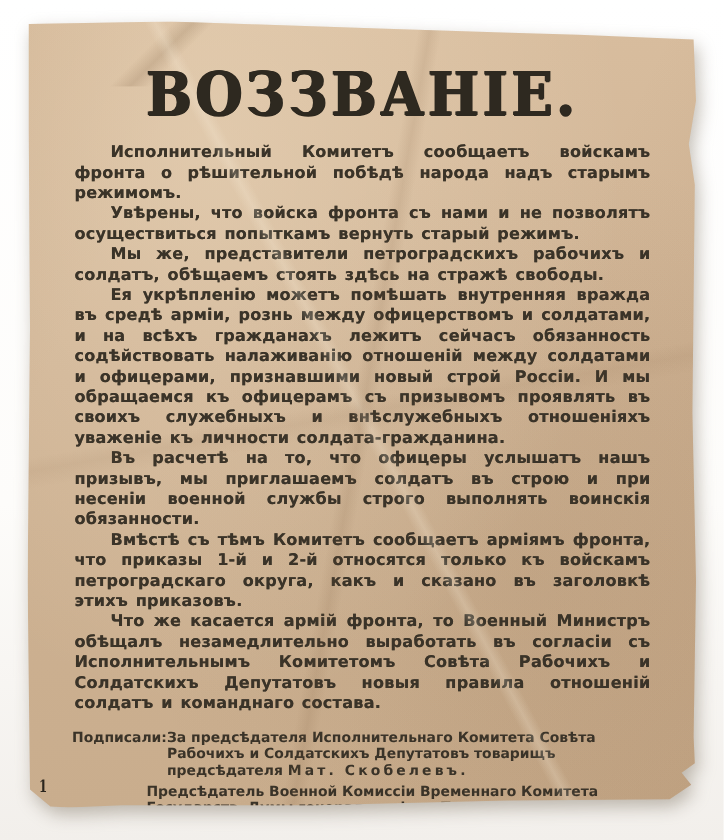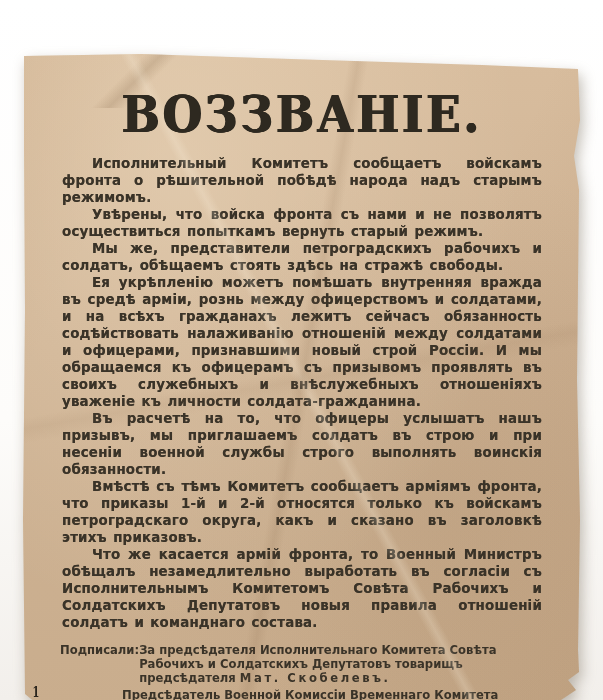--- a/index.html
+++ b/index.html
@@ -4,21 +4,20 @@
 <style>
   html,body{margin:0;padding:0;}
   body{
     width:603px;height:700px;position:relative;overflow:hidden;
     background:linear-gradient(180deg,#ffffff 0%,#fdfcfa 60%,#f2efeb 100%);
     font-family:"DejaVu Sans",sans-serif;
   }
   .paper-wrap{
     position:absolute;inset:0;
     filter:drop-shadow(3px 6px 7px rgba(120,108,92,.45));
-    margin-top:36px;
   }
   .paper{
     position:absolute;left:22px;top:14px;width:560px;height:660px;
     color:#342d23;
     background:
       radial-gradient(ellipse at 28% 18%, rgba(255,242,218,.28), transparent 60%),
       radial-gradient(ellipse at 75% 70%, rgba(120,88,55,.10), transparent 55%),
       linear-gradient(115deg, rgba(160,120,80,.12) 0%, transparent 18%, transparent 62%, rgba(150,110,75,.16) 100%),
       linear-gradient(180deg,#d8bd9e 0%,#cfb394 45%,#c9ad8d 100%);
     clip-path:polygon(

